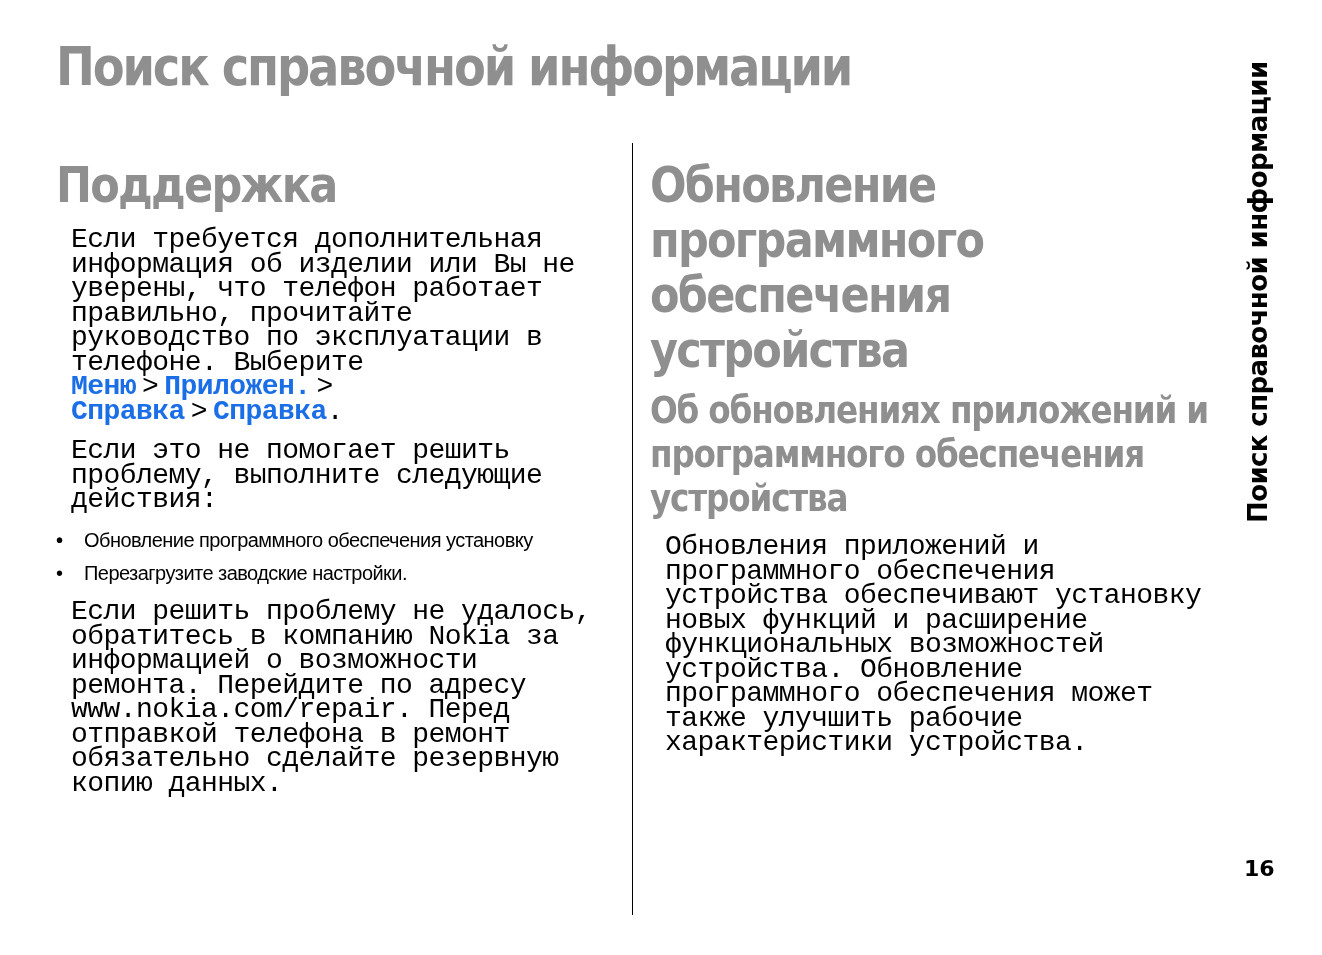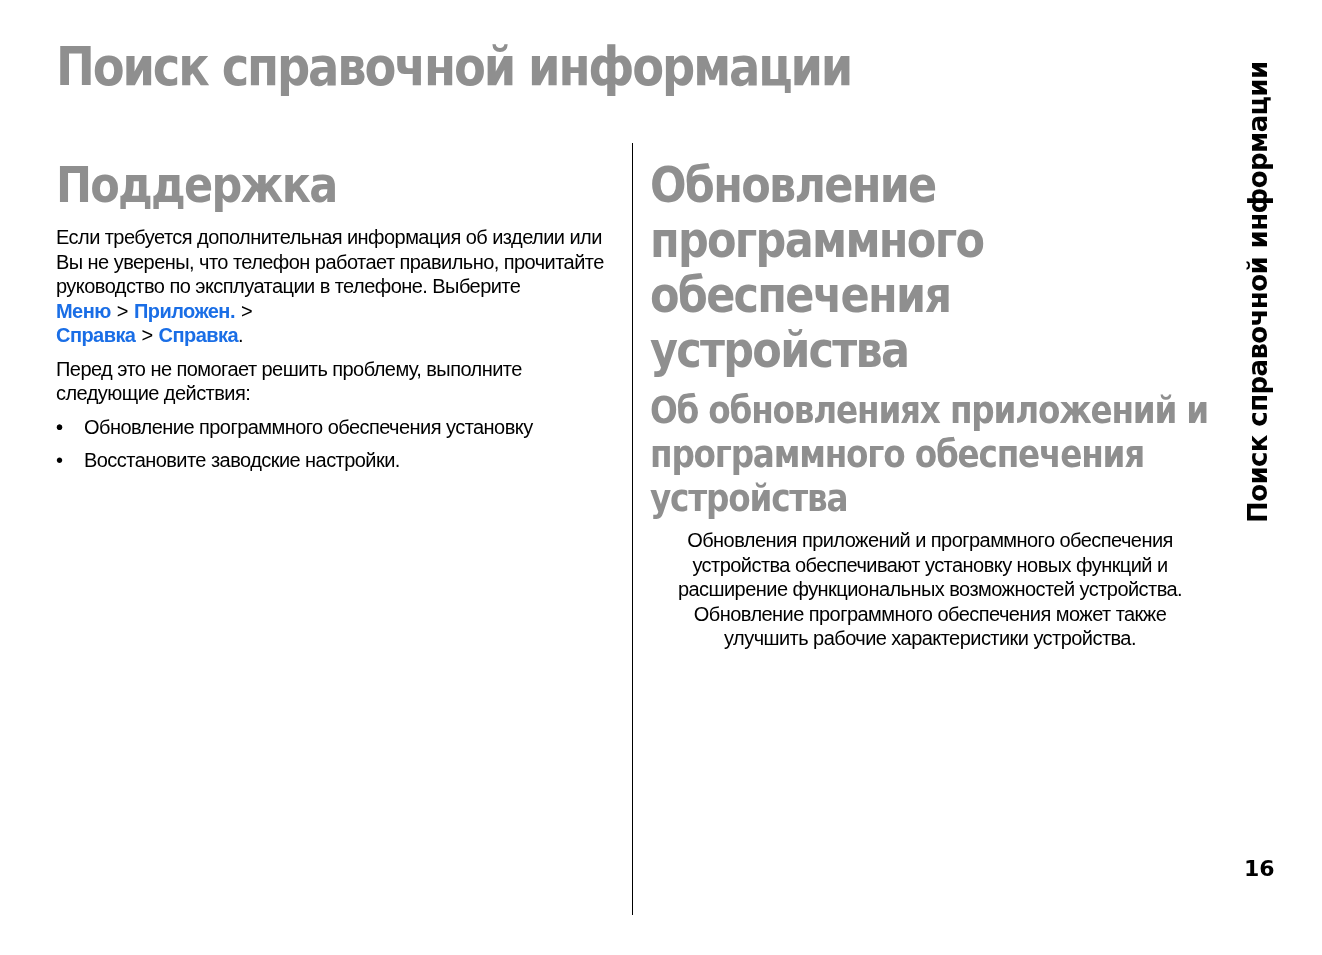--- a/index.html
+++ b/index.html
@@ -4,21 +4,21 @@
   <style>
     html, body { margin: 0; padding: 0; background: #ffffff; }
     body { width: 1322px; height: 955px; position: relative; overflow: hidden; font-family: "Liberation Sans", "DejaVu Sans", sans-serif; color: #000; }
     .page-title { position: absolute; left: 56px; top: 34px; margin: 0; font-family: "DejaVu Sans", sans-serif; font-weight: bold; font-size: 54px; line-height: 66px; color: #8f8f8f; letter-spacing: -2.5px; transform: scaleX(0.86); transform-origin: left top; white-space: nowrap; }
     .col { position: absolute; top: 156px; }
     .col-left { left: 56px; width: 560px; }
     .col-right { left: 650px; width: 560px; }
     .divider { position: absolute; left: 632px; top: 143px; width: 1px; height: 772px; background: #000; }
     .h1 { margin: 0; font-family: "DejaVu Sans", sans-serif; font-weight: bold; color: #8f8f8f; font-size: 50px; line-height: 55px; letter-spacing: -2px; transform: scaleX(0.86); transform-origin: left top; width: 640px; }
     .h2 { margin: 0; font-family: "DejaVu Sans", sans-serif; font-weight: bold; color: #8f8f8f; font-size: 38px; line-height: 44px; letter-spacing: -1.4px; transform: scaleX(0.86); transform-origin: left top; width: 650px; }
-    .p { margin: 0; font-size: 20px; line-height: 24.5px; letter-spacing: -0.55px; }
+    .p { margin: 15px; font-size: 28px; line-height: 24.5px; letter-spacing: -0.55px; font-family: Liberation Mono, monospace; }
     .p.gap { margin-top: 9px; }
     .link { color: #1a6ee6; font-weight: bold; }
     .sep { margin: 0 6px; }
     ul.bullets { list-style: none; margin: 9px 0 0 0; padding: 0; }
     ul.bullets li { position: relative; padding-left: 28px; font-size: 20px; line-height: 24.5px; letter-spacing: -0.55px; margin-bottom: 8.5px; }
     ul.bullets li .dot { position: absolute; left: 0; top: 0; }
     .side-tab { position: absolute; left: 1242px; top: 523px; transform: rotate(-90deg); transform-origin: left top; font-family: "DejaVu Sans", sans-serif; font-weight: bold; font-size: 26px; line-height: 32px; white-space: nowrap; letter-spacing: -0.6px; }
     .page-number { position: absolute; left: 1244px; top: 856px; font-family: "DejaVu Sans", sans-serif; font-weight: bold; font-size: 22px; }
   </style>
 </head>
@@ -26,28 +26,29 @@
 
 <h1 class="page-title">Поиск справочной информации</h1>
 
 <div class="divider"></div>
 
 <div class="col col-left">
   <h2 class="h1" style="margin-top:2px; margin-bottom:12px;">Поддержка</h2>
   <p class="p">
     <span>Если требуется дополнительная информация об изделии или Вы не уверены, что телефон работает правильно, прочитайте руководство по эксплуатации в телефоне. Выберите </span><span class="link">Меню</span><span class="sep">&gt;</span><span class="link">Приложен.</span><span class="sep">&gt;</span><br><span class="link">Справка</span><span class="sep">&gt;</span><span class="link">Справка</span><span>.</span>
   </p>
-  <p class="p gap">Перед это не помогает решить проблему, выполните следующие действия:</p>
+  <p class="p gap">Если это не помогает решить проблему, выполните следующие действия:</p>
   <ul class="bullets">
     <li><span class="dot">•</span></li>
     <li><span class="dot">•</span><span>Обновление программного обеспечения установку</span></li>
-    <li><span class="dot">•</span><span>Восстановите заводские настройки.</span></li>
+    <li><span class="dot">•</span><span>Перезагрузите заводские настройки.</span></li>
   </ul>
+  <p class="p">Если решить проблему не удалось, обратитесь в компанию Nokia за информацией о возможности ремонта. Перейдите по адресу www.nokia.com/repair. Перед отправкой телефона в ремонт обязательно сделайте резервную копию данных.</p>
 </div>
 
 <div class="col col-right">
   <h2 class="h1" style="width:420px; margin-top:2px;">Обновление программного обеспечения устройства</h2>
   <h3 class="h2" style="width:650px; margin-top:10px; margin-bottom:8px;">Об обновлениях приложений и программного обеспечения устройства</h3>
-  <p class="p" style="width:560px;text-align:center;">Обновления приложений и программного обеспечения устройства обеспечивают установку новых функций и расширение функциональных возможностей устройства. Обновление программного обеспечения может также улучшить рабочие характеристики устройства.</p>
+  <p class="p" style="width:560px;">Обновления приложений и программного обеспечения устройства обеспечивают установку новых функций и расширение функциональных возможностей устройства. Обновление программного обеспечения может также улучшить рабочие характеристики устройства.</p>
 </div>
 
 <div class="side-tab">Поиск справочной информации</div>
 <div class="page-number">16</div>
 
 </body></html>

